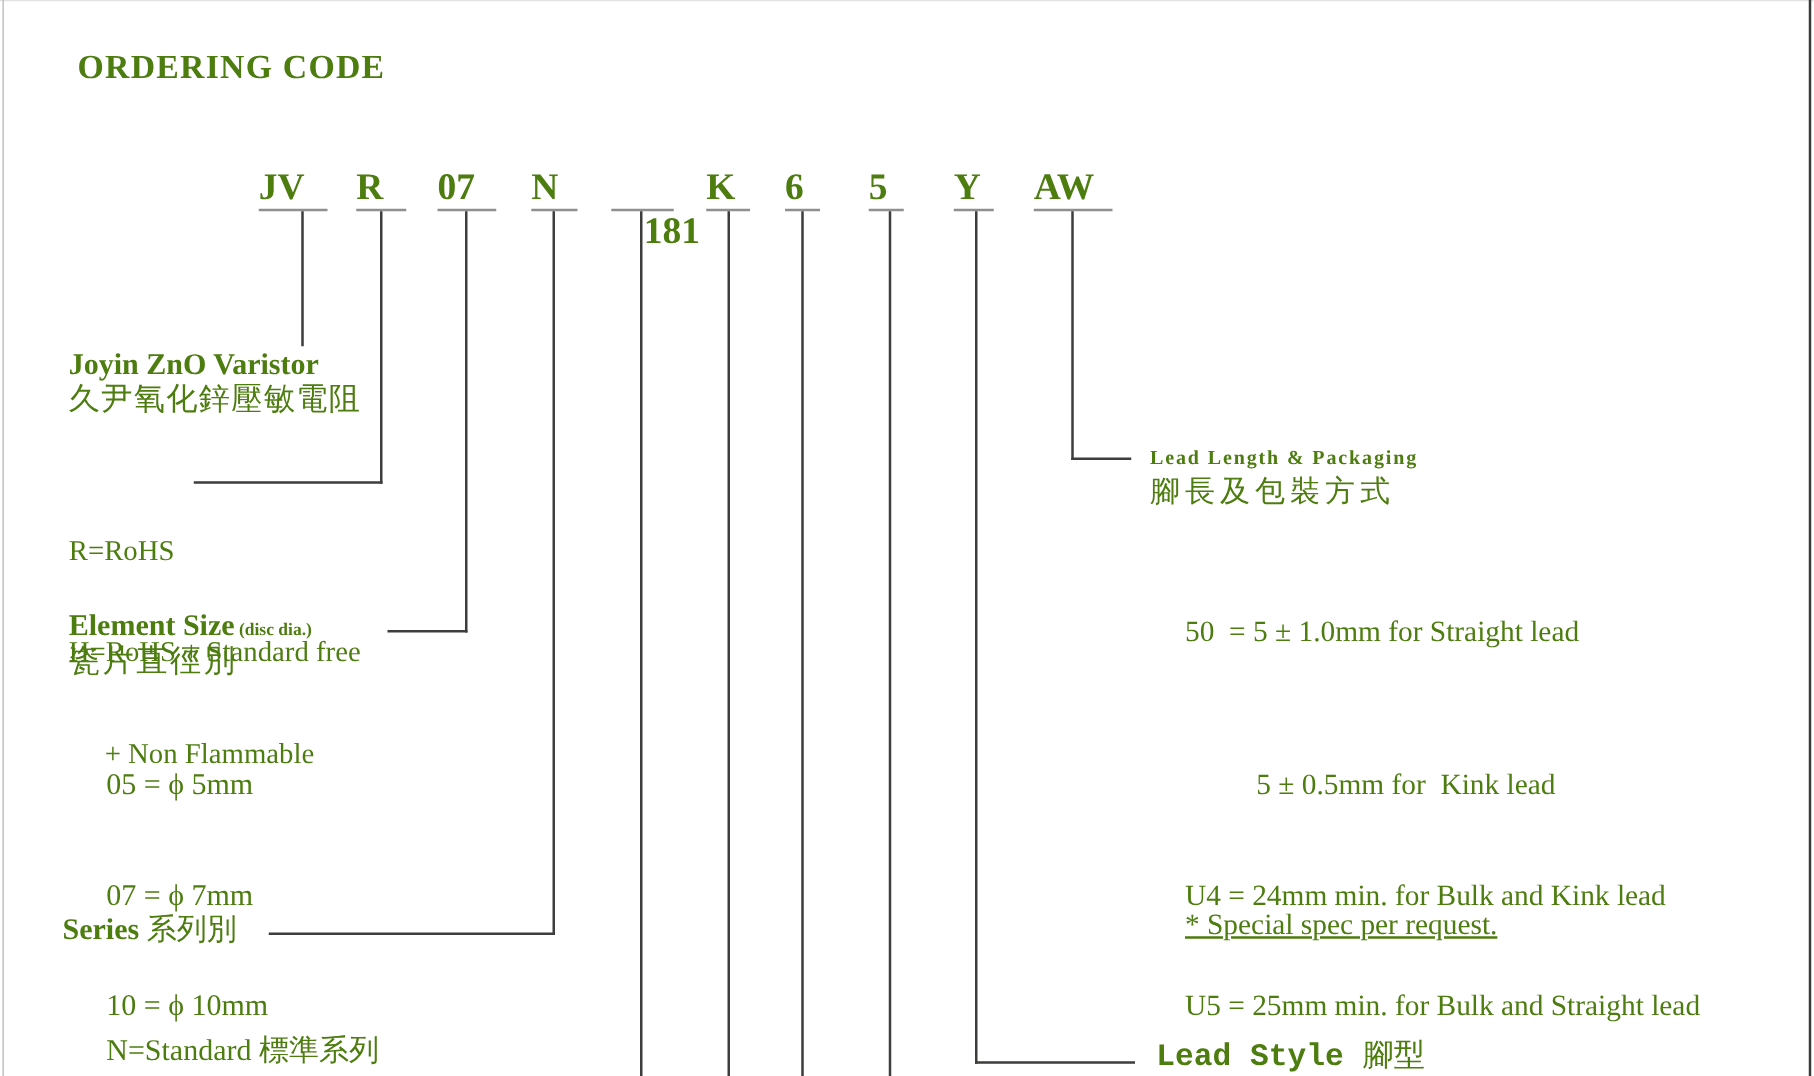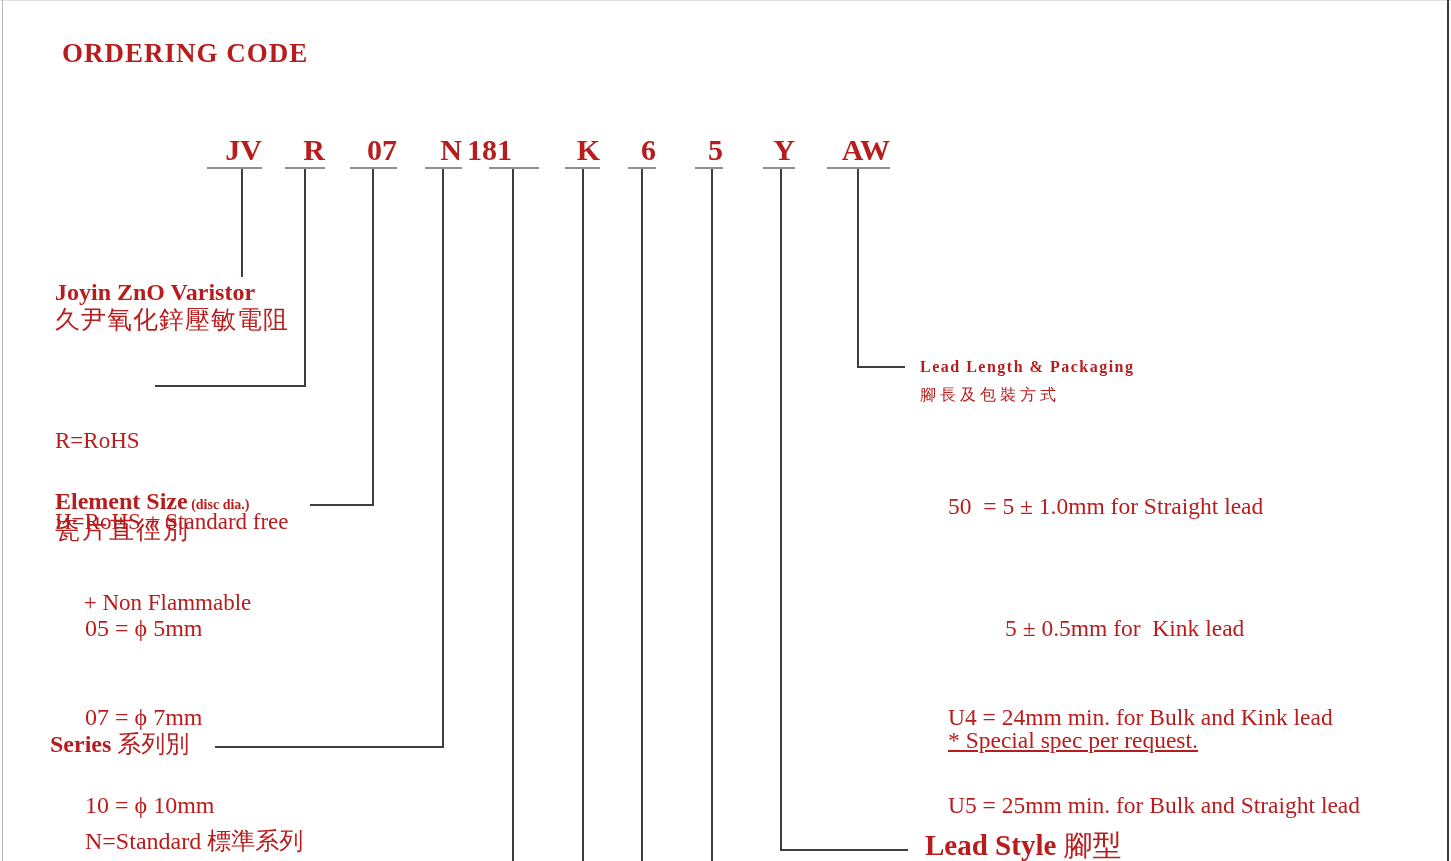--- a/index.html
+++ b/index.html
@@ -1,32 +1,32 @@
 <!DOCTYPE html>
 <html><head>
 <meta charset="utf-8">
 <style>
   html,body{margin:0;padding:0;background:#fff;}
   #page{
     position:relative;width:1451px;height:861px;background:#fff;overflow:hidden;
-    font-family:"Liberation Serif","DejaVu Serif",serif;color:#b91c1c;
+    font-family:"Liberation Serif","DejaVu Serif",serif;color:#4d7c0f;
   }
   .edge{position:absolute;background:#3a3a39;}
   #edge-left{left:2px;top:0;width:1px;height:861px;background:#b5b5b5;}
   #edge-top{left:0;top:0;width:1451px;height:1px;background:#e2e2e2;}
   #edge-right{left:1447px;top:0;width:2px;height:861px;background:#3a3a39;}
 
   .page-title{
     position:absolute;left:62px;top:38px;font-size:27px;font-weight:bold;
     letter-spacing:1px;
   }
 
   
   .seg{position:absolute;top:133px;height:33px;font-size:30px;font-weight:bold;
-       text-align:right;line-height:33px;}
+       text-align:left;line-height:33px;}
   .seg-underline{position:absolute;top:167px;height:2px;background:#8f8f8f;}
 
   
   .vline{position:absolute;width:2px;background:#3d3d3c;}
   .hline{position:absolute;height:2px;background:#3d3d3c;}
 
   .txt{position:absolute;white-space:pre;font-size:23px;line-height:27px;}
   .b{font-weight:bold;}
   .small-note{font-size:14px;}
 
@@ -36,44 +36,44 @@
   .rohs{left:55px;top:373px;line-height:27px;}
 
   .element-title{left:55px;top:488px;font-size:24px;}
   .element-zh{left:55px;top:516px;font-size:25px;letter-spacing:2px;}
   .sizes{left:85px;top:555px;line-height:29.5px;font-size:24px;}
 
   .series-title{left:50px;top:731px;font-size:24px;}
   .series-opts{left:85px;top:768px;line-height:29.3px;font-size:24px;}
 
   .leadlen-title{left:920px;top:353px;font-size:16px;font-weight:bold;letter-spacing:1.5px;}
-  .leadlen-zh{left:920px;top:381px;font-size:16px;letter-spacing:4px;}
+  .leadlen-zh{left:920px;top:381px;font-size:24px;letter-spacing:4px;}
   .pack-list{left:948px;top:435px;font-size:23.5px;}
   .pack-item{white-space:pre;height:34.4px;line-height:34.4px;}
   .pack-item.indent{padding-left:57px;margin-top:34px;}
   .special-note{left:948px;top:727px;font-size:23.5px;text-decoration:underline;}
 
-  .leadstyle-title{left:925px;top:832px;font-size:29px;}
+  .leadstyle-title{left:925px;top:832px;font-size:25px;font-family:Liberation Mono, monospace;}
 </style>
 </head>
 <body>
 
 <div id="page">
 
   <div id="edge-top" class="edge"></div>
   <div id="edge-left" class="edge"></div>
   <div id="edge-right" class="edge"></div>
 
   <div class="page-title">ORDERING CODE</div>
 
   <div class="seg" style="left:207px;width:55px;">JV</div>
   <div class="seg" style="left:285px;width:40px;">R</div>
   <div class="seg" style="left:350px;width:47px;">07</div>
   <div class="seg" style="left:425px;width:37px;">N</div>
-  <div class="seg" style="left:462px;width:50px;">181</div>
+  <div class="seg" style="left:515px;width:50px;margin-top:35px;">181</div>
   <div class="seg" style="left:565px;width:35px;">K</div>
   <div class="seg" style="left:628px;width:28px;">6</div>
   <div class="seg" style="left:695px;width:28px;">5</div>
   <div class="seg" style="left:763px;width:32px;">Y</div>
   <div class="seg" style="left:827px;width:63px;">AW</div>
 
   <div class="seg-underline" style="left:207px;width:55px;"></div>
   <div class="seg-underline" style="left:285px;width:40px;"></div>
   <div class="seg-underline" style="left:350px;width:47px;"></div>
   <div class="seg-underline" style="left:425px;width:37px;"></div>

